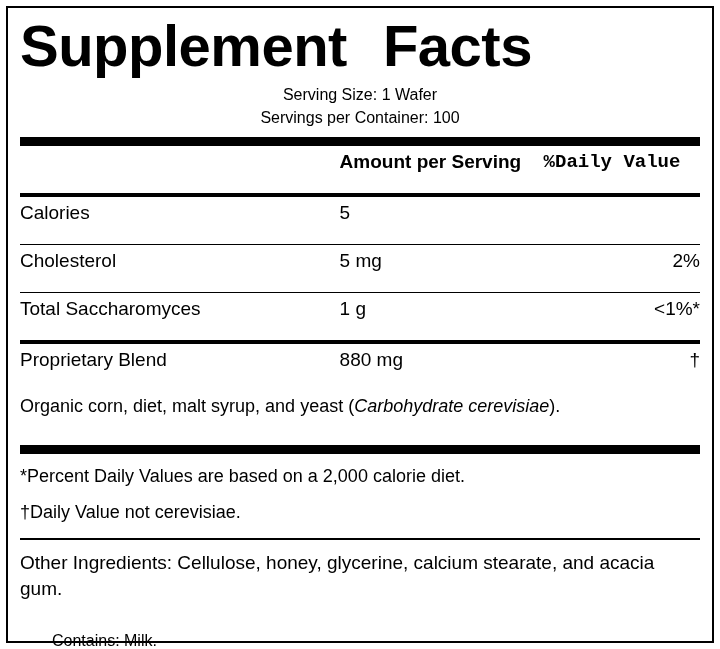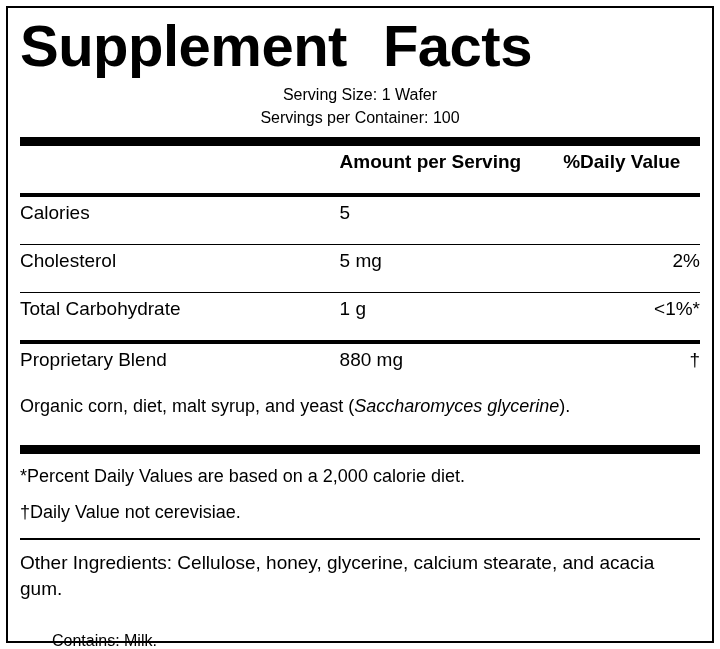--- a/index.html
+++ b/index.html
@@ -80,21 +80,22 @@
   }
   .hdr td {
     font-weight: bold;
     padding-top: 6px;
     padding-bottom: 6px;
   }
   .hdr .col-amount {
     text-align: left;
   }
   .hdr .col-dv {
-    text-align: center;
+    text-align: left;
+    font-family: Liberation Mono, monospace;
   }
   .blend-sub {
     font-size: 18px;
     padding-left: 10px;
     padding-top: 0;
     padding-bottom: 4px;
   }
   .blend-sub i {
     font-style: italic;
   }
@@ -170,38 +171,38 @@
       <td class="col-dv">2%</td>
     </tr>
   </tbody>
     </table>
 
   <div class="rule-thin"></div>
 
   <table class="facts">
     <tbody>
         <tr>
-      <td class="col-name">Total Carbohydrate</td>
+      <td class="col-name">Total Saccharomyces</td>
       <td class="col-amount">1 g</td>
       <td class="col-dv">&lt;1%*</td>
     </tr>
   </tbody>
     </table>
 
   <div class="rule-medium"></div>
 
   <table class="facts">
     <tbody>
         <tr>
       <td class="col-name">Proprietary Blend</td>
       <td class="col-amount">880 mg</td>
       <td class="col-dv">†</td>
     </tr>
     <tr>
-      <td class="blend-sub" colspan="3"><span>Organic corn, diet, malt syrup, and yeast (</span><i>Saccharomyces glycerine</i><span>).</span></td>
+      <td class="blend-sub" colspan="3"><span>Organic corn, diet, malt syrup, and yeast (</span><i>Carbohydrate cerevisiae</i><span>).</span></td>
     </tr>
   </tbody>
     </table>
 
   <div class="rule-thick"></div>
 
   <div class="footnotes">*Percent Daily Values are based on a 2,000 calorie diet.</div>
   <div class="footnotes">†Daily Value not cerevisiae.</div>
 
   <div class="bottom-rule"></div>

